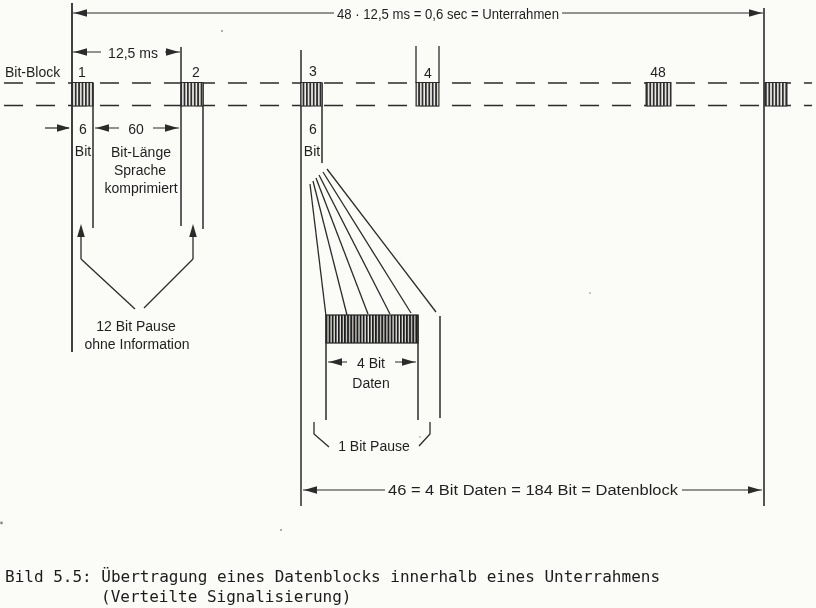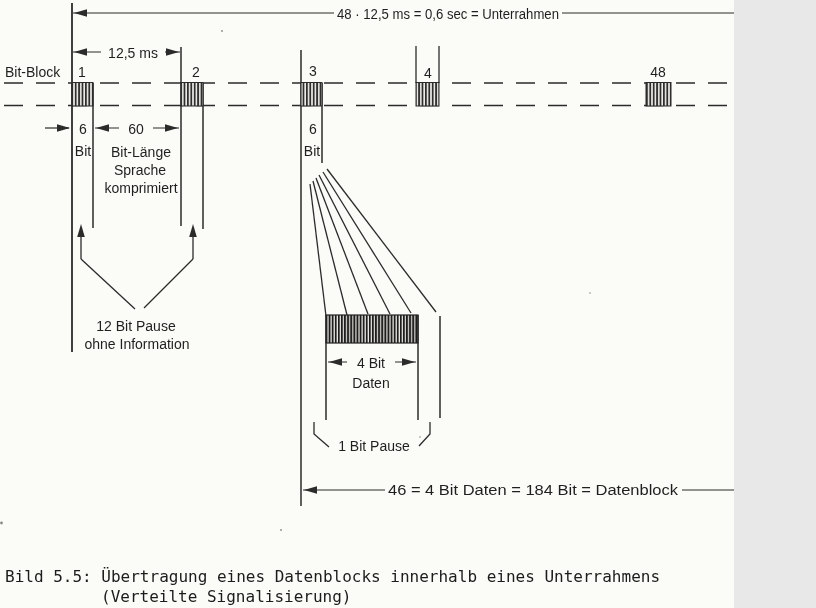--- a/index.html
+++ b/index.html
@@ -1,16 +1,16 @@
 <!DOCTYPE html>
 <html><head>
 <meta charset="utf-8">
 <style>
   html,body{margin:0;padding:0;background:#e8e8e8;}
-  .page{position:relative;width:734px;height:608px;background:#fbfbf8;overflow:hidden;
+  .page{position:relative;width:816px;height:608px;background:#fbfbf8;overflow:hidden;
         font-family:"Liberation Sans",sans-serif;}
   svg{display:block;}
   .ink{stroke:#2b2b2b;fill:none;}
   .lbl{font-family:"Liberation Sans",sans-serif;font-size:14px;fill:#1f1f1f;}
   .lbl-mid{text-anchor:middle;}
   .cap{font-family:"DejaVu Sans Mono","Liberation Mono",monospace;font-size:16px;fill:#1c1c1c;}
   .bgpatch{fill:#fbfbf8;stroke:none;}
   .ah{fill:#2b2b2b;stroke:none;}
 </style>
 </head>

